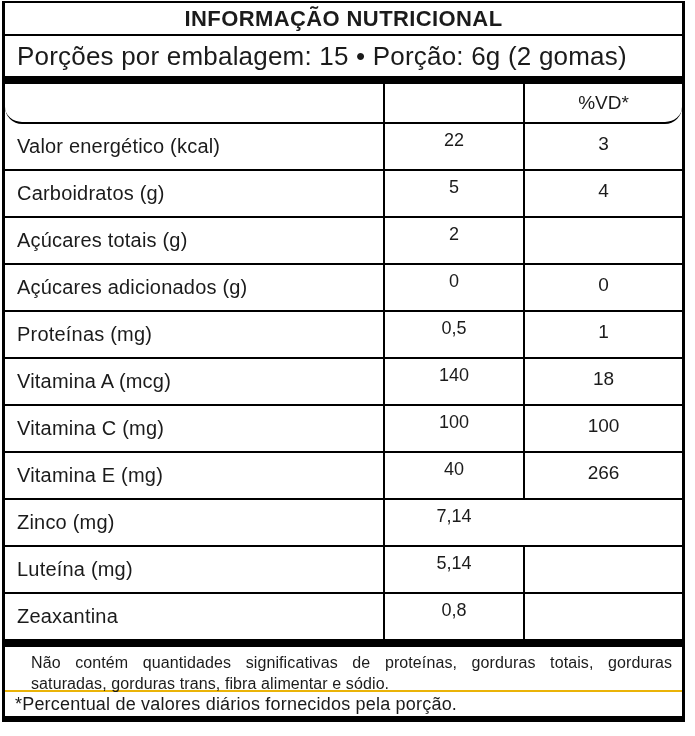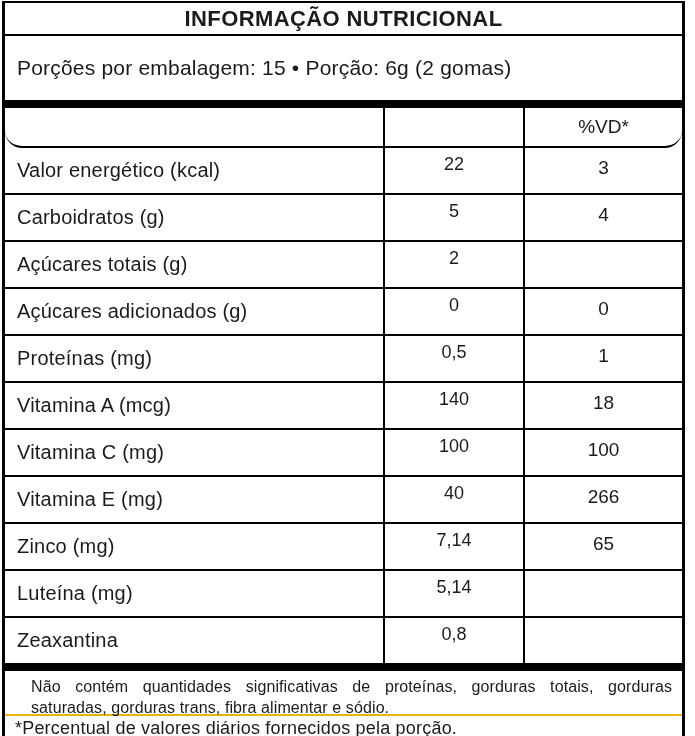--- a/index.html
+++ b/index.html
@@ -31,22 +31,22 @@
     justify-content: center;
     align-items: center;
     font-size: 22px;
     font-weight: 700;
     letter-spacing: 0.4px;
   }
   .serving-row {
     height: 40px;
     border-bottom: 8px solid #000;
     align-items: center;
-    padding: 12px 12px;
-    font-size: 21px;
+    padding: 0 12px;
+    font-size: 26px;
     letter-spacing: 0.2px;
   }
   .header-row {
     height: 38px;
     border-bottom: 2px solid #000;
     border-radius: 17px;
   }
   .data-row {
     height: 45px;
     border-bottom: 2px solid #000;
@@ -160,21 +160,20 @@
 
   <div class="row data-row">
     <div class="cell c-label">Vitamina E (mg)</div>
     <div class="cell c-amount">40</div>
     <div class="cell c-dv">266</div>
   </div>
 
   <div class="row data-row">
     <div class="cell c-label">Zinco (mg)</div>
     <div class="cell c-amount">7,14</div>
-    <div class="cell c-dv">65</div>
   </div>
 
   <div class="row data-row">
     <div class="cell c-label">Luteína (mg)</div>
     <div class="cell c-amount">5,14</div>
     <div class="cell c-dv"></div>
   </div>
 
   <div class="row data-row last">
     <div class="cell c-label">Zeaxantina</div>

